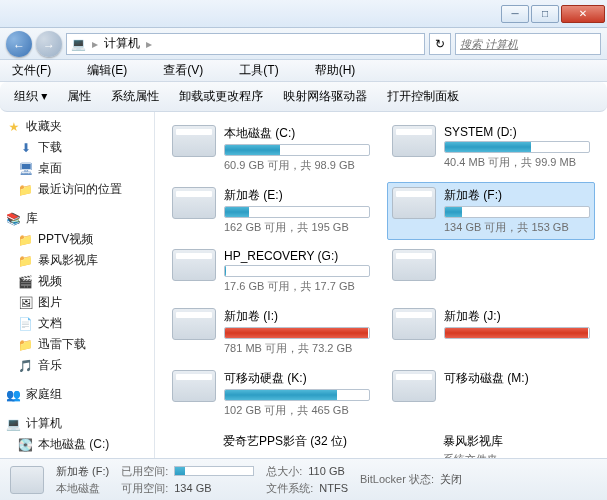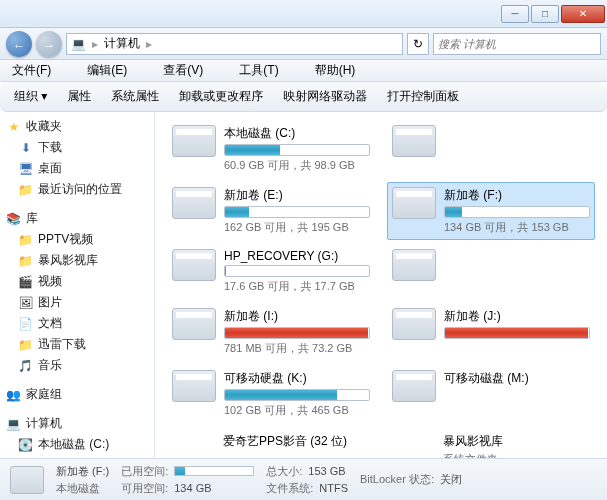--- a/index.html
+++ b/index.html
@@ -8,21 +8,21 @@
 .titlebar { height: 28px; background: linear-gradient(to bottom, #eef4fb, #dce9f7); display: flex; align-items: center; justify-content: flex-end; padding: 0 2px; border-bottom: 1px solid #b5c7db; }
 .wbtn { width: 28px; height: 18px; margin-left: 2px; display: flex; align-items: center; justify-content: center; border: 1px solid #8aa5c3; border-radius: 2px; background: linear-gradient(#f5f9fd,#d8e6f4); font-size: 10px; color: #2b4a6b; cursor: pointer; }
 .wbtn.close { background: linear-gradient(#e78b7a,#c93c28); border-color: #a02e1d; color: #fff; width: 44px; }
 
 .navbar { height: 32px; background: linear-gradient(to bottom, #f3f7fb, #e2ecf6); display: flex; align-items: center; padding: 0 6px; gap: 4px; border-bottom: 1px solid #c5d4e4; }
 .navbtn { width: 26px; height: 26px; border-radius: 50%; background: radial-gradient(circle at 30% 30%, #8bb6e2, #3d74b5); display: flex; align-items: center; justify-content: center; color: #fff; cursor: pointer; box-shadow: 0 1px 2px rgba(0,0,0,.3); }
 .navbtn.fwd { background: radial-gradient(circle at 30% 30%, #cfd9e4, #9bb0c7); }
 .breadcrumb { flex: 1; height: 22px; background: #fff; border: 1px solid #a8bcd3; display: flex; align-items: center; padding: 0 4px; gap: 6px; cursor: text; }
 .bc-sep { color: #999; }
 .refresh { width: 22px; height: 22px; border: 1px solid #a8bcd3; background: #fff; display:flex;align-items:center;justify-content:center; cursor:pointer; }
-.searchbox { width: 168px; height: 22px; background: #fff; border: 1px solid #a8bcd3; display: flex; align-items: center; padding: 0 4px; color: #888; }
+.searchbox { width: 146px; height: 22px; background: #fff; border: 1px solid #a8bcd3; display: flex; align-items: center; padding: 0 4px; color: #888; text-decoration: underline; }
 .searchbox input { border:0; outline:0; width:100%; font-size:11px; color:#888; font-style:italic; }
 
 .menubar { height: 22px; background: linear-gradient(#f7f9fc,#e9eff6); display: flex; align-items: center; padding: 0 4px; gap: 20px; border-bottom: 1px solid #d0dae6; font-size: 12px; }
 .menuitem { padding: 2px 8px; cursor: pointer; }
 
 .toolbar { height: 30px; background: linear-gradient(#f8fafc,#e8eef5); display: flex; align-items: center; padding: 0 6px; gap: 4px; border-bottom: 1px solid #d0dae6; font-size: 12px; border-radius: 7px; }
 .tbitem { padding: 3px 8px; cursor: pointer; display:flex; align-items:center; gap:3px; }
 
 .content { display: flex; height: 346px; }
 .sidebar { width: 155px; background: #fff; border-right: 1px solid #e0e6ed; overflow-y: auto; padding: 4px 0; }
@@ -179,20 +179,27 @@
           <div class="drive-info">
             <div class="drive-name">本地磁盘 (C:)</div>
             <div class="drive-bar">
               <div class="drive-fill" style="width:38%"></div>
             </div>
             <div class="drive-detail">60.9 GB 可用，共 98.9 GB</div>
           </div>
         </div>
         <div class="drive">
           <div class="drive-icon"></div>
+          <div class="drive-info">
+            <div class="drive-name">SYSTEM (D:)</div>
+            <div class="drive-bar">
+              <div class="drive-fill" style="width:60%"></div>
+            </div>
+            <div class="drive-detail">40.4 MB 可用，共 99.9 MB</div>
+          </div>
         </div>
         <div class="drive">
           <div class="drive-icon"></div>
           <div class="drive-info">
             <div class="drive-name">新加卷 (E:)</div>
             <div class="drive-bar">
               <div class="drive-fill" style="width:17%"></div>
             </div>
             <div class="drive-detail">162 GB 可用，共 195 GB</div>
           </div>
@@ -288,21 +295,21 @@
         </div>
       </div>
     <div class="sb-row">
         <span class="sb-label">可用空间:</span>
         <span>134 GB</span>
       </div>
   </div>
   <div class="sb-col">
     <div class="sb-row">
         <span class="sb-label">总大小:</span>
-        <span>153 GB</span>
+        <span>110 GB</span>
       </div>
     <div class="sb-row">
         <span class="sb-label">文件系统:</span>
         <span>NTFS</span>
       </div>
   </div>
   <div class="sb-col">
     <div class="sb-row">
         <span class="sb-label">BitLocker 状态:</span>
         <span>关闭</span>

